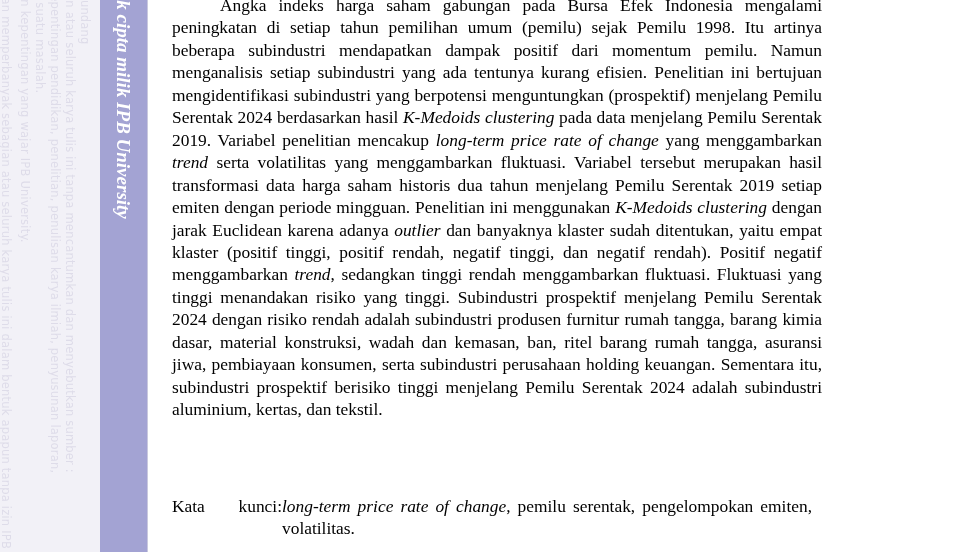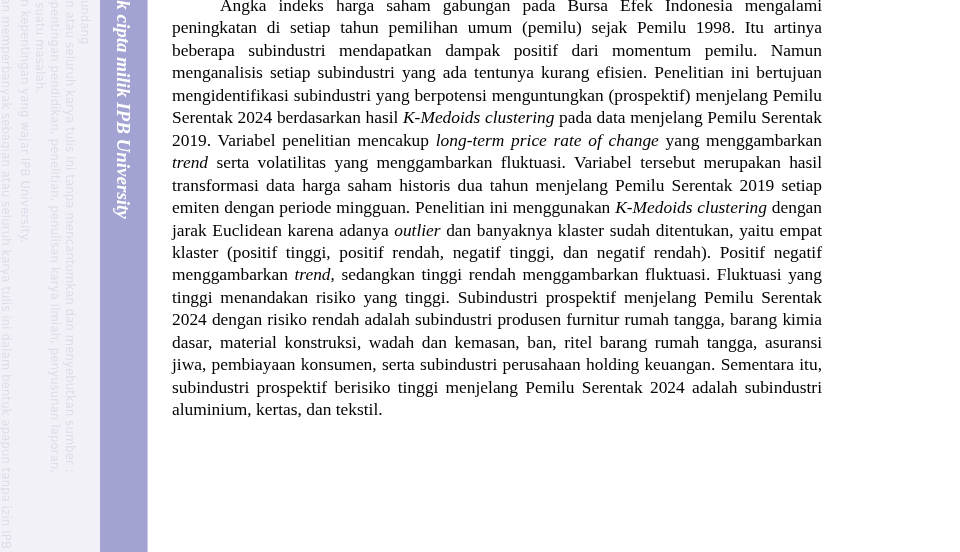--- a/index.html
+++ b/index.html
@@ -142,15 +142,18 @@
 
     <div id="band">
       <div id="band-text" style="left:34px; top:-24px;">Hak cipta milik IPB University</div>
     </div>
     <div id="band-edge"></div>
   </div>
 
   <div id="content">
     <div id="abstract"><span>Angka indeks harga saham gabungan pada Bursa Efek Indonesia mengalami peningkatan di setiap tahun pemilihan umum (pemilu) sejak Pemilu 1998. Itu artinya beberapa subindustri mendapatkan dampak positif dari momentum pemilu. Namun menganalisis setiap subindustri yang ada tentunya kurang efisien. Penelitian ini bertujuan mengidentifikasi subindustri yang berpotensi menguntungkan (prospektif) menjelang Pemilu Serentak 2024 berdasarkan hasil </span><em>K-Medoids clustering</em><span> pada data menjelang Pemilu Serentak 2019. Variabel penelitian mencakup </span><em>long-term price rate of change</em><span> yang menggambarkan </span><em>trend</em><span> serta volatilitas yang menggambarkan fluktuasi. Variabel tersebut merupakan hasil transformasi data harga saham historis dua tahun menjelang Pemilu Serentak 2019 setiap emiten dengan periode mingguan. Penelitian ini menggunakan </span><em>K-Medoids clustering</em><span> dengan jarak Euclidean karena adanya </span><em>outlier</em><span> dan banyaknya klaster sudah ditentukan, yaitu empat klaster (positif tinggi, positif rendah, negatif tinggi, dan negatif rendah). Positif negatif menggambarkan </span><em>trend</em><span>, sedangkan tinggi rendah menggambarkan fluktuasi. Fluktuasi yang tinggi menandakan risiko yang tinggi. Subindustri prospektif menjelang Pemilu Serentak 2024 dengan risiko rendah adalah subindustri produsen furnitur rumah tangga, barang kimia dasar, material konstruksi, wadah dan kemasan, ban, ritel barang rumah tangga, asuransi jiwa, pembiayaan konsumen, serta subindustri perusahaan holding keuangan. Sementara itu, subindustri prospektif berisiko tinggi menjelang Pemilu Serentak 2024 adalah subindustri aluminium, kertas, dan tekstil.</span></div>
 
+    <div id="keywords">
+      <span class="kw-label">Kata kunci:</span><span id="kw-body"><em>long-term price rate of change</em><span>, pemilu serentak, pengelompokan emiten, volatilitas.</span></span>
+    </div>
   </div>
 
 </div>
 
 </body></html>

